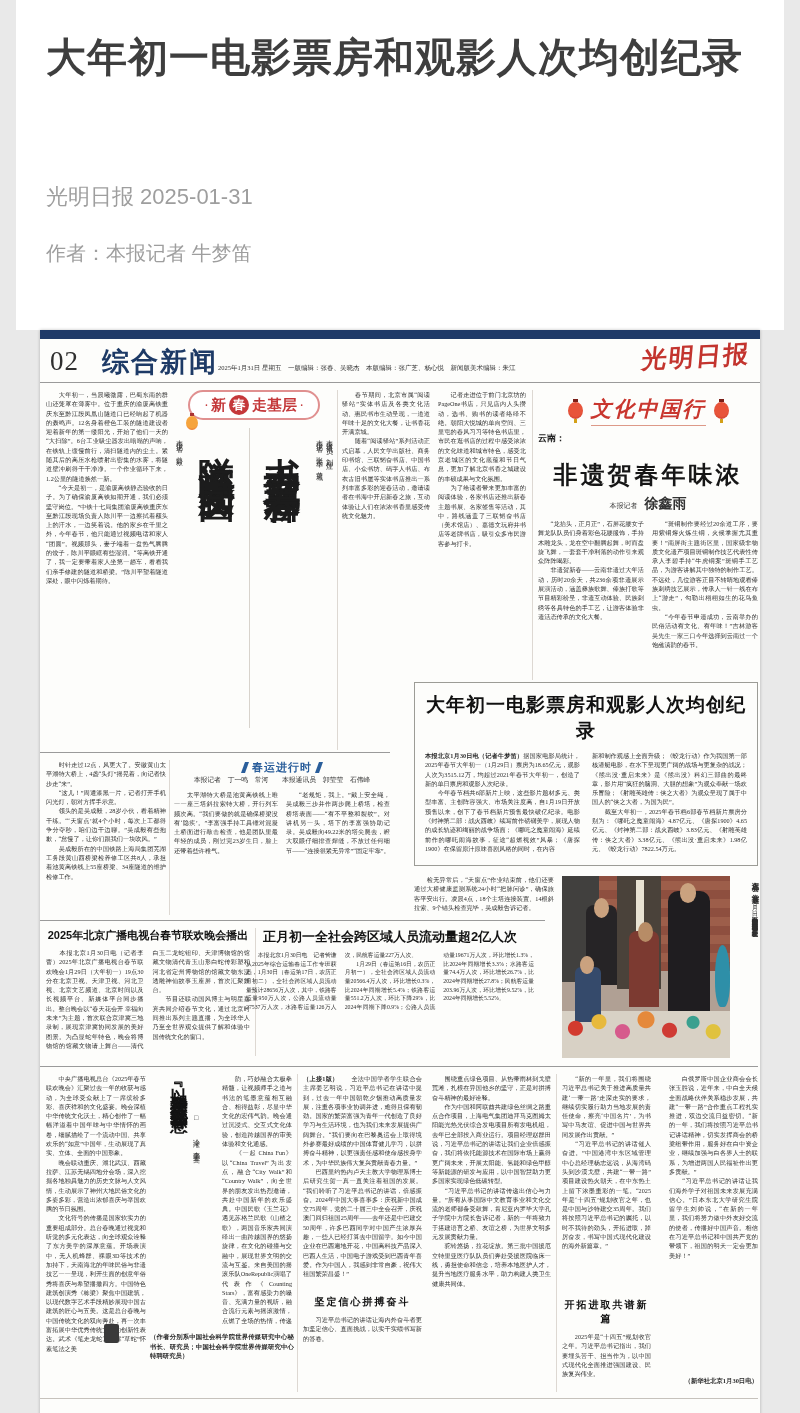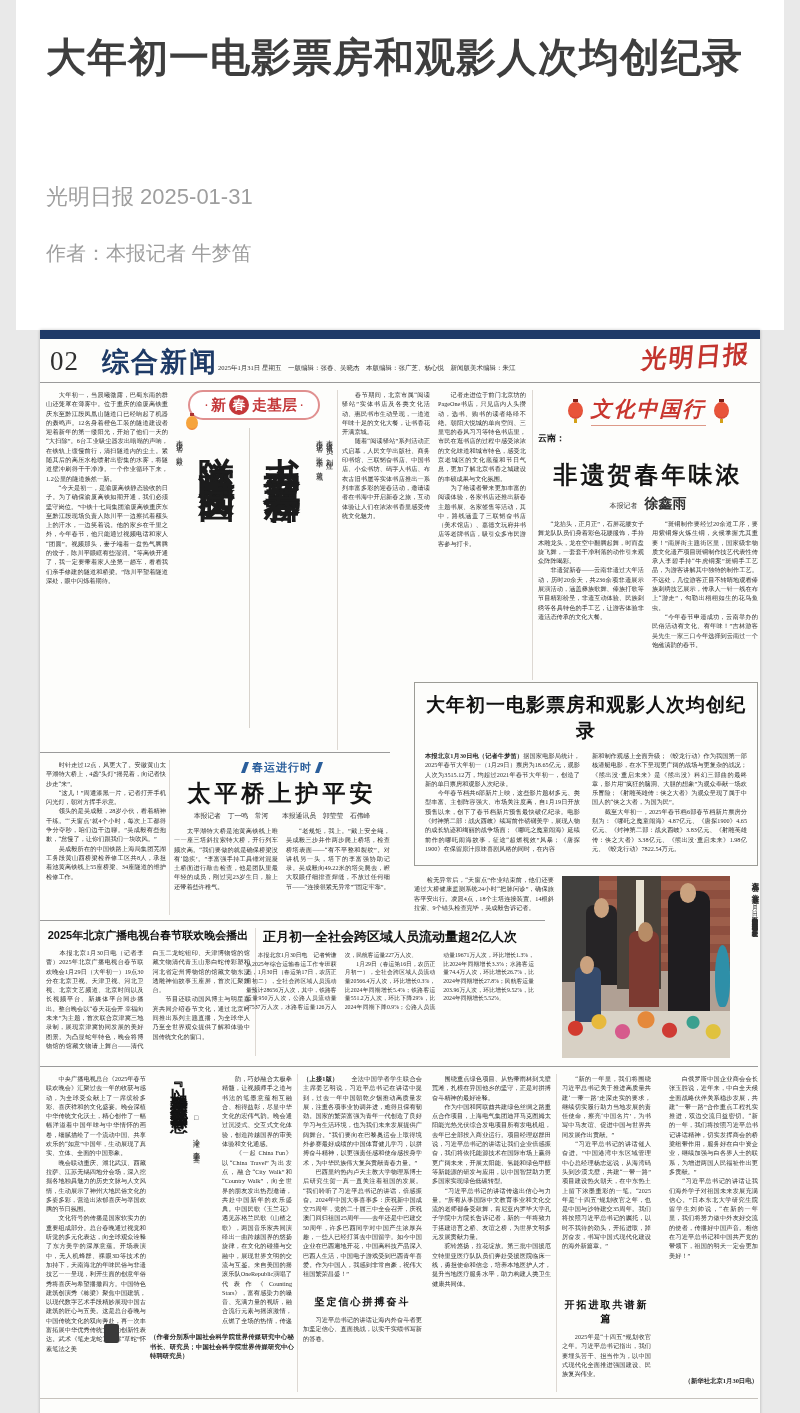--- a/index.html
+++ b/index.html
@@ -169,21 +169,20 @@
 　　“这儿！”周遭漆黑一片，记者打开手机闪光灯，朝对方挥手示意。
 　　领头的是吴成毅，28岁小伙，看着精神干练。“‘天窗点’就4个小时，每次上工都得争分夺秒，咱们边干边聊。”吴成毅有些抱歉，“怠慢了，让你们跟我们一块吹风。”
 　　吴成毅所在的中国铁路上海局集团芜湖工务段黄山西桥梁检养修工区共8人，承担着池黄高铁线上55座桥梁、34座隧道的维护检修工作。</div>
   <div class="vr" style="left:129px;top:430px;height:155px"></div>
   <div style="position:absolute;left:134px;top:430px;width:216px">
     <div class="badge-chunyun">
       <span class="slash"></span>
       <span class="txt">春运进行时</span>
       <span class="slash"></span>
     </div>
-    <div class="chun-head">太平桥上护平安</div>
     <div class="chun-by">本报记者　丁一鸣　常河　　本报通讯员　郭莹莹　石伟峰</div>
     <div style="display:flex;gap:8px">
       <div class="tcol" style="width:104px;height:96px">　　太平湖特大桥是池黄高铁线上唯一一座三塔斜拉索特大桥，开行列车频次高。“我们要做的就是确保桥梁没有‘隐疾’。”李富强手持工具锤对混凝土桥面进行敲击检查，他是团队里最年轻的成员，刚过完23岁生日，脸上还带着些许稚气。</div>
       <div class="tcol" style="width:104px;height:96px">　　“老规矩，我上。”戴上安全绳，吴成毅三步并作两步爬上桥塔，检查桥塔表面——“有不平整和裂纹”。对讲机另一头，塔下的李富强协助记录。吴成毅向49.22米的塔尖爬去，瞪大双眼仔细排查焊缝，不放过任何细节——“连接很紧无异常”“固定牢靠”。</div>
     </div>
   </div>
   <div class="tcol" style="position:absolute;left:374px;top:545px;width:140px;height:42px">　　检无异常后，“天窗点”作业结束前，他们还要通过大桥健康监测系统24小时“把脉问诊”，确保旅客平安出行。凌晨4点，18个主塔连接装置、14根斜拉索、9个锚头检查完毕，吴成毅告诉记者。</div>
 
   <div class="boxart">
     <h3>大年初一电影票房和观影人次均创纪录</h3>

